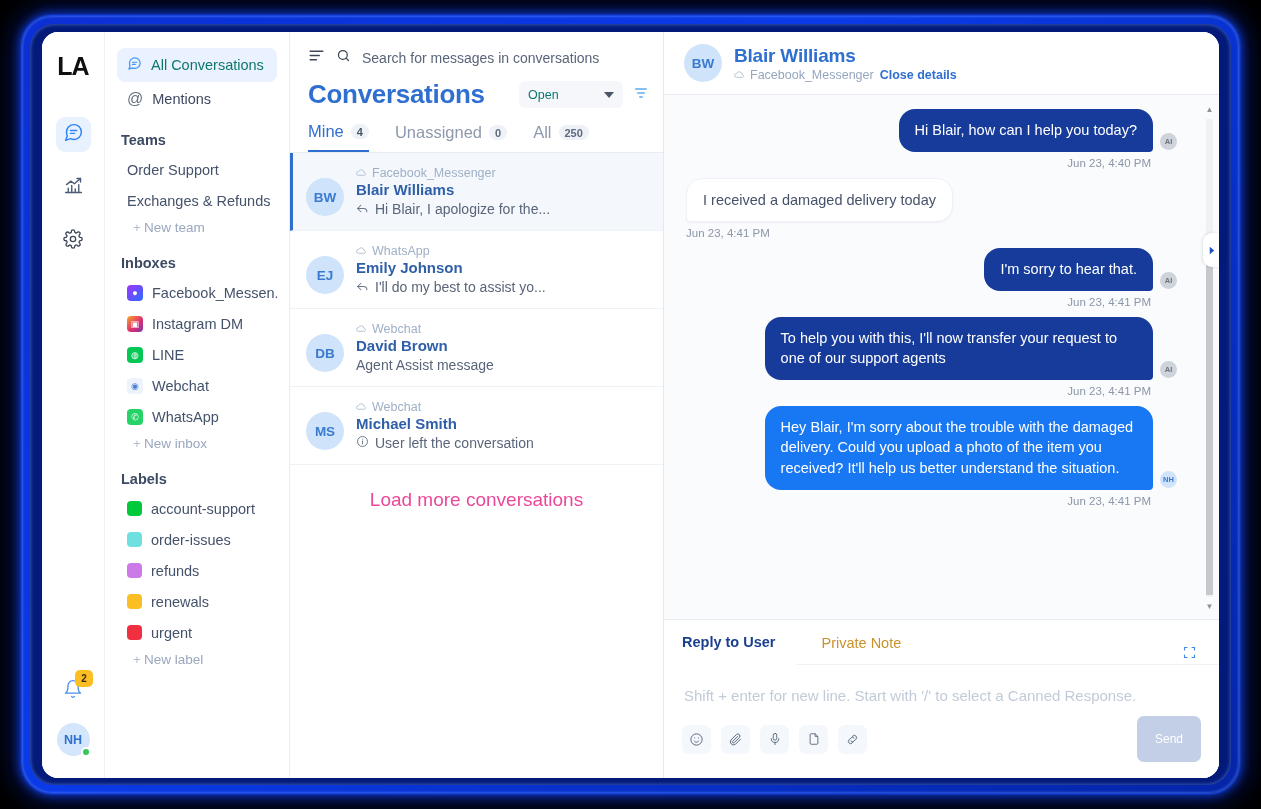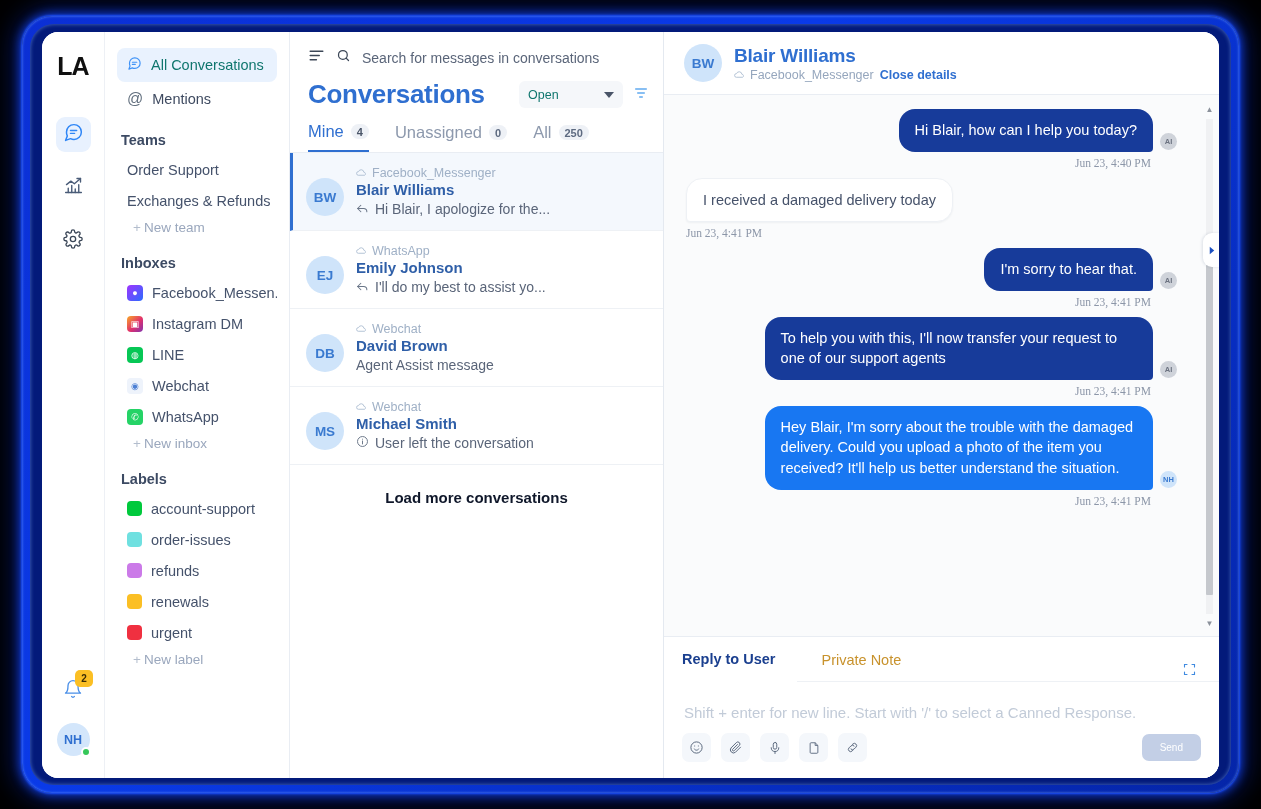--- a/index.html
+++ b/index.html
@@ -124,21 +124,21 @@
               cursor:pointer; background:#fff; position:relative; }
   .conv-row.selected { background:#f4f8fd; border-left:3px solid #2f6fd0; padding-left:13px; }
   .conv-av { width:38px;height:38px;border-radius:50%;background:#cfe4fa;color:#3a7ad0;
              font-size:13.5px;font-weight:600;display:flex;align-items:center;justify-content:center;
              flex:0 0 38px; margin-top:12px;}
   .conv-meta { flex:1; min-width:0; }
   .conv-chan { display:flex; align-items:center; gap:5px; font-size:12.5px; color:#9fb0c6; margin-bottom:1px;}
   .conv-name { font-size:15px; font-weight:600; color:#2f5fa8; margin-bottom:3px; }
   .conv-prev { font-size:14px; color:#5a6579; display:flex; align-items:center; gap:6px;
                white-space:nowrap; overflow:hidden; text-overflow:ellipsis; }
-  .load-more { text-align:center; font-size:15px; font-weight:700; color:#0f172a;
+  .load-more { text-align:center; font-size:19px; font-weight:400; color:#ec4899;
                padding:24px 0; cursor:pointer; }
 
   
   .chat { flex:1; display:flex; flex-direction:column; background:#fff; min-width:0; position:relative; }
   .chat-head { height:63px; display:flex; align-items:center; gap:12px; padding: 0 20px;
                border-bottom:1px solid #e9edf3; }
   .chat-av { width:38px;height:38px;border-radius:50%;background:#cfe4fa;color:#3a7ad0;
              font-size:13.5px;font-weight:600;display:flex;align-items:center;justify-content:center;}
   .chat-name { font-size:19px; font-weight:600; color:#2f6fd0; letter-spacing:-0.2px;}
   .chat-sub { display:flex; align-items:center; gap:6px; font-size:12.5px; margin-top:1px;}
@@ -154,21 +154,21 @@
     border-radius:16px; padding: 11px 16px; font-size:14.5px; line-height:1.42;
   }
   .bubble.ai { background:#173b9a; color:#fff; border-bottom-right-radius:4px; }
   .bubble.agent { background:#1877f2; color:#fff; border-bottom-right-radius:4px; }
   .bubble.user { background:#fff; color:#46526a; border:1px solid #eef1f5;
                  border-bottom-left-radius:4px; box-shadow:0 1px 2px rgba(16,30,60,.05); }
   .sender-dot { width:17px;height:17px;border-radius:50%;font-size:7.5px;font-weight:700;
                 display:flex;align-items:center;justify-content:center; flex:0 0 17px; margin-bottom:2px;}
   .sender-dot.ai { background:#cfd3da; color:#6b7280; }
   .sender-dot.nh { background:#cfe4fa; color:#3a7ad0; }
-  .stamp { font-size:11.5px; color:#8c96a8; margin-top:5px;font-family:Liberation Serif, serif; }
+  .stamp { font-size:11.5px; color:#8c96a8; margin-top:5px; }
   .msg.out .stamp { margin-right:26px; }
 
   .scrollbar { position:absolute; right:6px; top:10px; bottom:8px; width:8px; }
   .sb-track { position:absolute; top:14px; bottom:14px; left:1px; width:7px; background:#f0f1f3; }
   .sb-thumb { position:absolute; top:160px; height:330px; left:1px; width:7px; background:#c5c8cd; border-radius:1px;}
   .sb-arrow { position:absolute; left:0; width:9px; height:9px; color:#8b919b; font-size:8px;
               display:flex;align-items:center;justify-content:center;}
   .side-toggle {
     position:absolute; right:-1px; top:138px; width:17px; height:34px;
     background:#fff; border-radius:9px 0 0 9px; box-shadow:-1px 0 3px rgba(20,40,80,.12);
@@ -181,22 +181,22 @@
                position:relative; }
   .comp-tab { padding: 14px 22px 13px 18px; font-size:14.5px; color:#9aa6ba; cursor:pointer; }
   .comp-tab.active { color:#1a3f8f; font-weight:600; border-bottom:2px solid #ffffff;
                      background:#fff; margin-bottom:-1px; }
   .comp-tab.note { color:#c8922c; padding-left:24px; }
   .comp-expand { margin-left:auto; color:#3f8ae0; cursor:pointer; display:flex; padding-right:4px;}
   .comp-input { padding: 22px 20px 8px 20px; font-size:15px; color:#c2cbd8; }
   .comp-tools { display:flex; align-items:center; gap:10px; padding: 4px 18px 16px 18px; }
   .tool { width:29px;height:29px;border-radius:7px;background:#f4f7fb;
           display:flex;align-items:center;justify-content:center;cursor:pointer; }
-  .send-btn { margin-left:auto; background:#c3cfe6; color:#fff; font-size:10px;
-              border-radius:7px; padding:8px 18px; cursor:pointer; }
+  .send-btn { margin-left:auto; background:#c3cfe6; color:#fff; font-size:12px;
+              border-radius:7px; padding:16px 18px; cursor:pointer; }
 </style>
 </head>
 <body>
 
 <div id="stage">
   <div class="glow-frame">
     <div class="glow-frame-inner"></div>
   </div>
 
   <div class="app">

